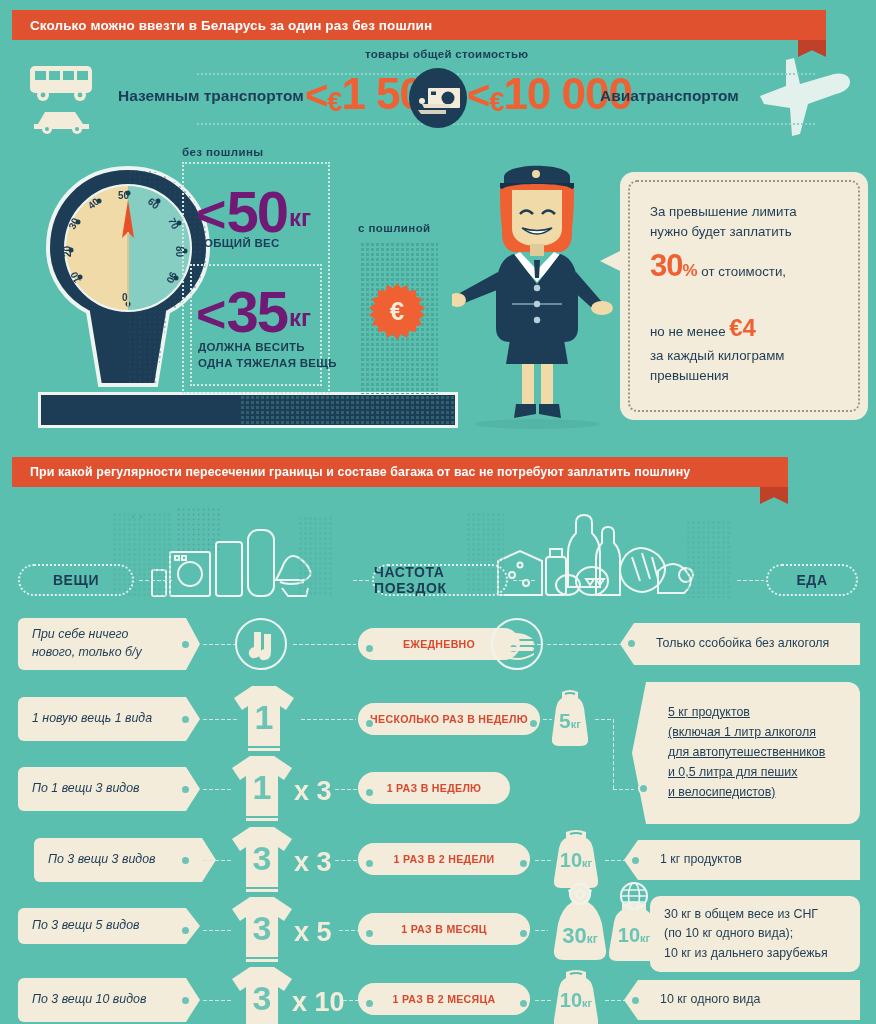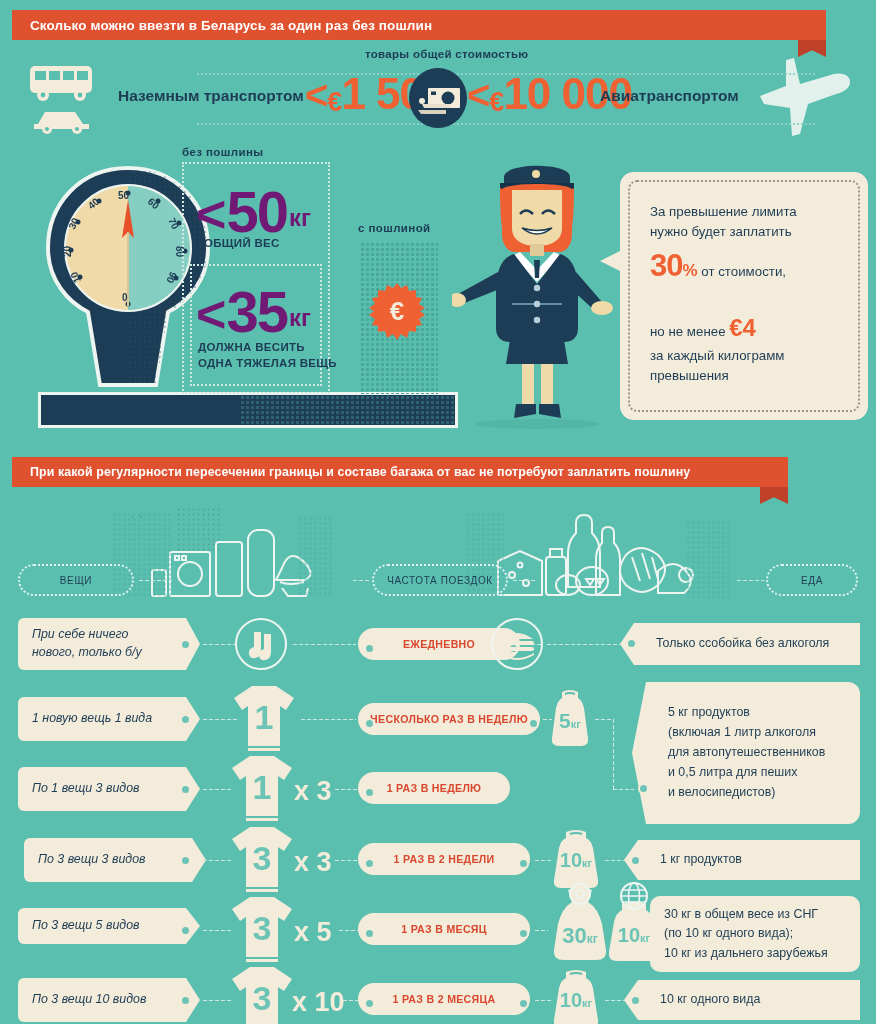--- a/index.html
+++ b/index.html
@@ -134,21 +134,21 @@
     background:#6cc4b6; border:2px solid #f4ecda;
   }
   .hdots {
     position:absolute; height:3px;
     background-image:radial-gradient(#cfe9e2 45%, transparent 46%);
     background-size:6px 3px; background-repeat:repeat-x;
   }
   .colhdr {
     position:absolute; border:2px dotted #dff2ee; border-radius:16px;
     display:flex; align-items:center; justify-content:center;
-    color:#1d3c55; font-size:10px; font-weight:normal; letter-spacing:0.6px;
+    color:#1d3c55; font-size:14px; font-weight:bold; letter-spacing:0.6px;
   }
   .mult {
     position:absolute; color:#f4ecda; font-weight:bold; font-size:27px;
     white-space:nowrap; line-height:1;
   }
   .icon-num {
     position:absolute; color:#6cc4b6; font-weight:bold;
     line-height:1; text-align:center;
   }
 </style>
@@ -462,21 +462,21 @@
   </svg>
   <div class="icon-num" style="left:548px;top:710px;width:44px;font-size:21px;">
     <span>5</span><span style="font-size:11px;">кг</span>
   </div>
 
   <div class="hdots" style="left:594px; top:718px; width:20px;"></div>
   <div style="position:absolute;left:612px;top:718px;width:3px;height:72px;background-image:radial-gradient(#cfe9e2 45%, transparent 46%);background-size:3px 6px;"></div>
   <div class="hdots" style="left:612px; top:788px; width:22px;"></div>
 
   <div class="tag rightarrow" style="left:632px; top:682px; width:228px; height:142px; border-radius:0 12px 12px 0;">
-    <div class="txt" style="padding-left:36px; white-space:pre-line; line-height:1.6;">5 кг продуктов
+    <div class="txt" style="padding-left:36px; white-space:pre-line; line-height:1.6;text-decoration:underline;">5 кг продуктов
 (включая 1 литр алкоголя
 для автопутешественников
 и 0,5 литра для пеших
 и велосипедистов)</div>
   </div>
   <div class="knob" style="left:638px; top:783px;"></div>
 
   <div class="tag left" style="left:18px; top:767px; width:182px; height:44px;">
     <div class="txt" style="padding-left:14px;">По 1 вещи 3 видов</div>
   </div>
@@ -487,21 +487,21 @@
     <rect x="16" y="66" width="32" height="3" fill="#f4ecda"></rect>
   </svg>
   <div class="icon-num" style="left:230px;top:770px;width:64px;font-size:34px;">1</div>
   <div class="mult" style="left:294px; top:778px;">x 3</div>
   <div class="hdots" style="left:334px; top:788px; width:24px;"></div>
   <div class="tag pill" style="left:358px; top:772px; width:152px; height:32px;">
     <div class="freq">1 РАЗ В НЕДЕЛЮ</div>
   </div>
   <div class="knob" style="left:364px; top:787px;"></div>
 
-  <div class="tag left" style="left:24px; top:838px; width:182px; height:44px;">
+  <div class="tag left" style="left:34px; top:838px; width:182px; height:44px;">
     <div class="txt" style="padding-left:14px;">По 3 вещи 3 видов</div>
   </div>
   <div class="knob" style="left:180px; top:855px;"></div>
   <div class="hdots" style="left:202px; top:859px; width:30px;"></div>
   <svg style="position:absolute;left:230px;top:823px;" width="64" height="72" viewBox="0 0 64 72">
     <path d="M20 4 L44 4 L62 16 L54 28 L48 24 L48 64 L16 64 L16 24 L10 28 L2 16 Z" fill="#f4ecda"></path>
     <rect x="16" y="66" width="32" height="3" fill="#f4ecda"></rect>
   </svg>
   <div class="icon-num" style="left:230px;top:841px;width:64px;font-size:34px;">3</div>
   <div class="mult" style="left:294px; top:849px;">x 3</div>

